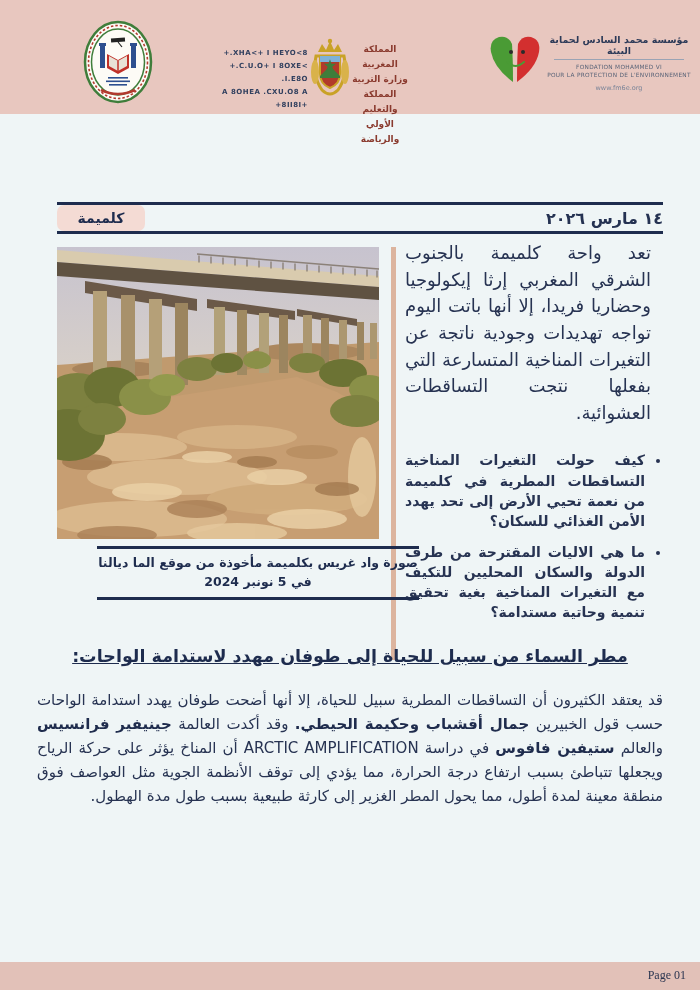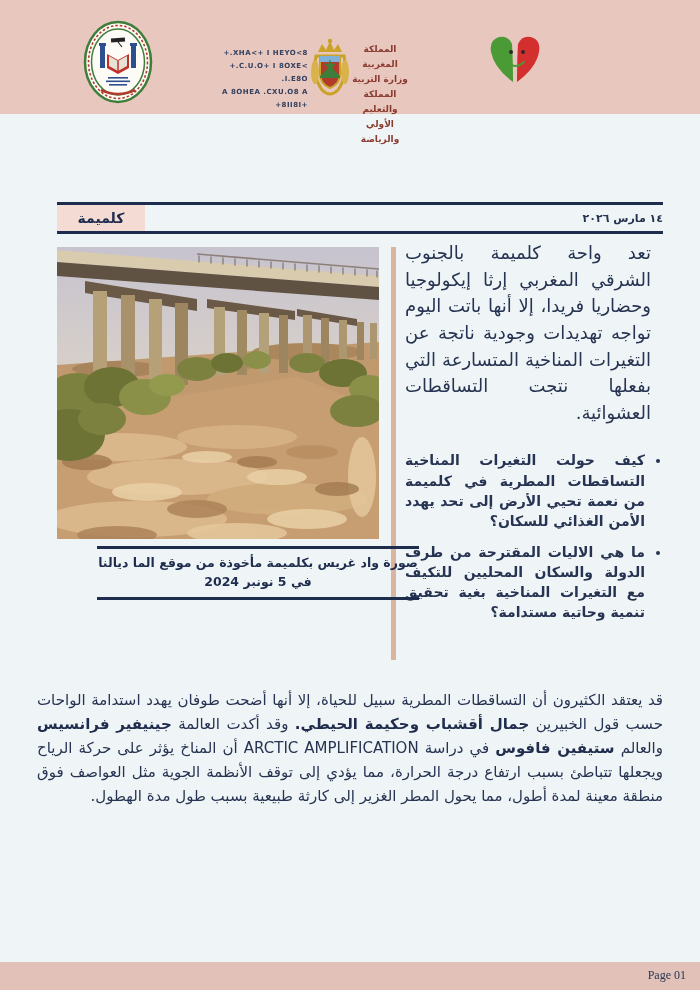--- a/index.html
+++ b/index.html
@@ -25,23 +25,23 @@
   .fdn-rule{height:1px;background:#9aa3b4;margin:3px 8px 3px 8px;}
   .fdn-fr{font-size:5.8px;letter-spacing:.3px;color:#5a6478;line-height:8px;}
   .fdn-url{font-size:6.5px;color:#7a8498;margin-top:5px;}
   
   .title{position:absolute;top:120px;left:0;width:700px;margin:0;text-align:center;
     font-size:37px;font-weight:bold;color:#182747;direction:rtl;}
   
   .meta-row{position:absolute;left:57px;top:202px;width:606px;height:26px;
     border-top:3px solid #1e2c4e;border-bottom:3px solid #1e2c4e;
     display:flex;align-items:center;justify-content:space-between;}
-  .date{direction:rtl;font-size:11px;font-weight:600;color:#253252;padding-right:0;padding-left:0;margin-left:8px;}
+  .date{direction:rtl;font-size:16px;font-weight:600;color:#253252;padding-right:0;padding-left:0;margin-left:8px;}
   .badge{height:100%;min-width:88px;background:#f4dbd4;display:flex;align-items:center;
-    justify-content:center;font-size:14px;font-weight:bold;color:#1e2c4e;direction:rtl;}
+    justify-content:center;font-size:14px;font-weight:bold;color:#1e2c4e;direction:rtl;border-radius:7px;}
   
   .photo{position:absolute;left:57px;top:247px;width:322px;height:292px;}
   .vdivider{position:absolute;left:391px;top:247px;width:5px;height:413px;background:#dcb49e;}
   
   .col-text{position:absolute;left:405px;top:240px;width:258px;direction:rtl;}
   .intro{margin:0 12px 10px 0;font-size:18px;line-height:1.48;text-align:justify;color:#273352;}
   .questions{margin:24px 0 0 0;padding:0 18px 0 0;list-style:disc;}
   .questions li{font-size:14px;font-weight:bold;line-height:1.45;text-align:justify;
     color:#273352;margin-bottom:10px;}
   
@@ -113,20 +113,27 @@
     </div>
 
     <div class="foundation-block">
       <svg class="fdn-heart" width="58" height="58" viewBox="0 0 58 58">
         <path d="M27 52 Q8 38 5 22 Q3 10 13 7 Q22 5 26 14 Q27 30 27 52 Z" fill="#4a9b35"></path>
         <path d="M31 52 Q50 38 53 22 Q55 10 45 7 Q36 5 32 14 Q31 30 31 52 Z" fill="#d32f2f"></path>
         <circle cx="25" cy="22" r="2" fill="#2b2b2b"></circle>
         <circle cx="37" cy="22" r="2" fill="#2b2b2b"></circle>
         <path d="M22 32 Q29 40 38 32" fill="none" stroke="#4a9b35" stroke-width="2" stroke-linecap="round"></path>
       </svg>
+      <div class="fdn-text">
+        <div class="fdn-ar">مؤسسة محمد السادس لحماية البيئة</div>
+        <div class="fdn-rule"></div>
+        <div class="fdn-fr">FONDATION MOHAMMED VI</div>
+        <div class="fdn-fr">POUR LA PROTECTION DE L'ENVIRONNEMENT</div>
+        <div class="fdn-url">www.fm6e.org</div>
+      </div>
     </div>
   </header>
 
 
   <div class="meta-row">
     <div class="badge">كلميمة</div>
     <div class="date">١٤ مارس ٢٠٢٦</div>
   </div>
 
   <div class="photo">
@@ -234,20 +241,21 @@
       <li>كيف حولت التغيرات المناخية التساقطات المطرية في كلميمة من نعمة تحيي الأرض إلى تحد يهدد الأمن الغذائي للسكان؟</li>
       <li>ما هي الاليات المقترحة من طرف الدولة والسكان المحليين للتكيف مع التغيرات المناخية بغية تحقيق تنمية وحاتية مستدامة؟</li>
     </ul>
   </div>
 
   <div class="caption">
     <div>صورة واد غريس بكلميمة مأخوذة من موقع الما ديالنا</div>
     <div>في 5 نونبر 2024</div>
   </div>
 
+  <h2 class="section-heading">مطر السماء من سبيل للحياة إلى طوفان مهدد لاستدامة الواحات:</h2>
 
   <p class="body-par"><span>قد يعتقد الكثيرون أن التساقطات المطرية سبيل للحياة، إلا أنها أضحت طوفان يهدد استدامة الواحات حسب قول الخبيرين </span><b>جمال أقشباب وحكيمة الحيطي.</b><span> وقد أكدت العالمة </span><b>جينيفير فرانسيس</b><span> والعالم </span><b>ستيفين فافوس</b><span> في دراسة </span><span>ARCTIC AMPLIFICATION</span><span> أن المناخ يؤثر على حركة الرياح ويجعلها تتباطئ بسبب ارتفاع درجة الحرارة، مما يؤدي إلى توقف الأنظمة الجوية مثل العواصف فوق منطقة معينة لمدة أطول، مما يحول المطر الغزير إلى كارثة طبيعية بسبب طول مدة الهطول.</span></p>
 
   <footer class="band bottom">
     <span class="page-label">Page 01</span>
   </footer>
 
 </div>
 
 </body></html>

